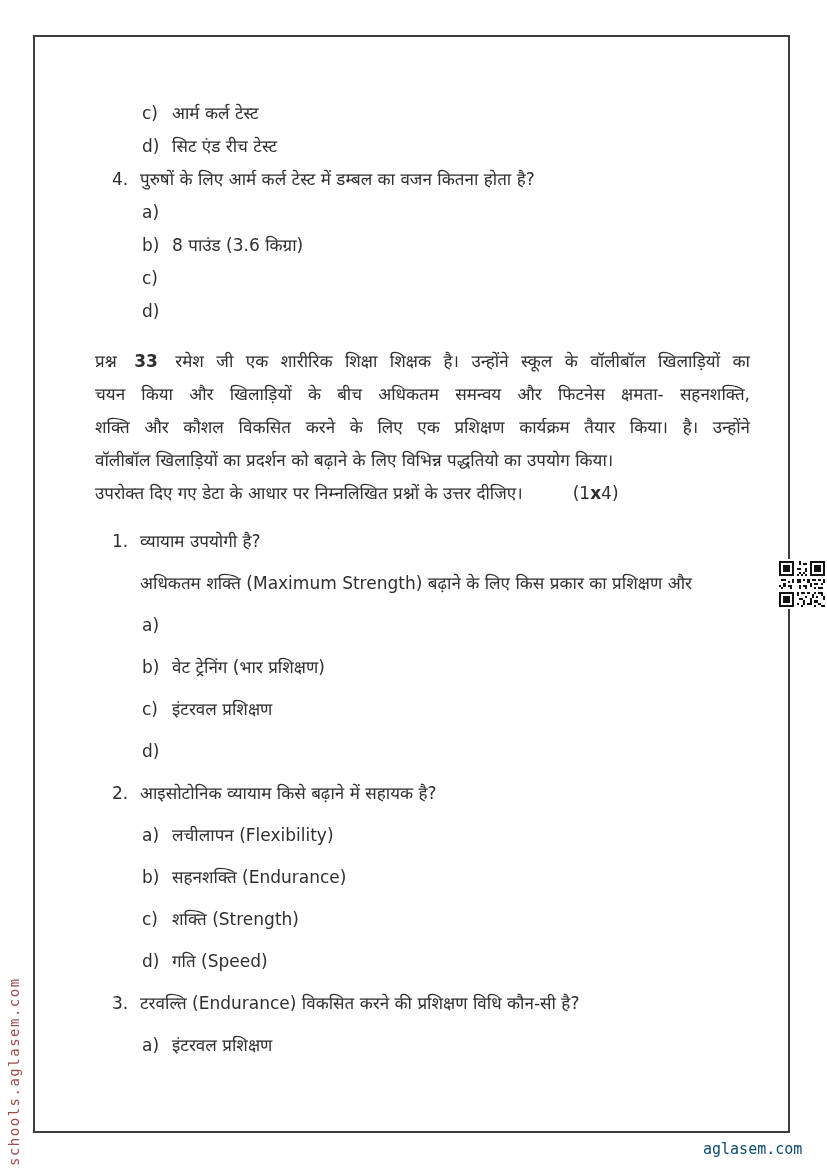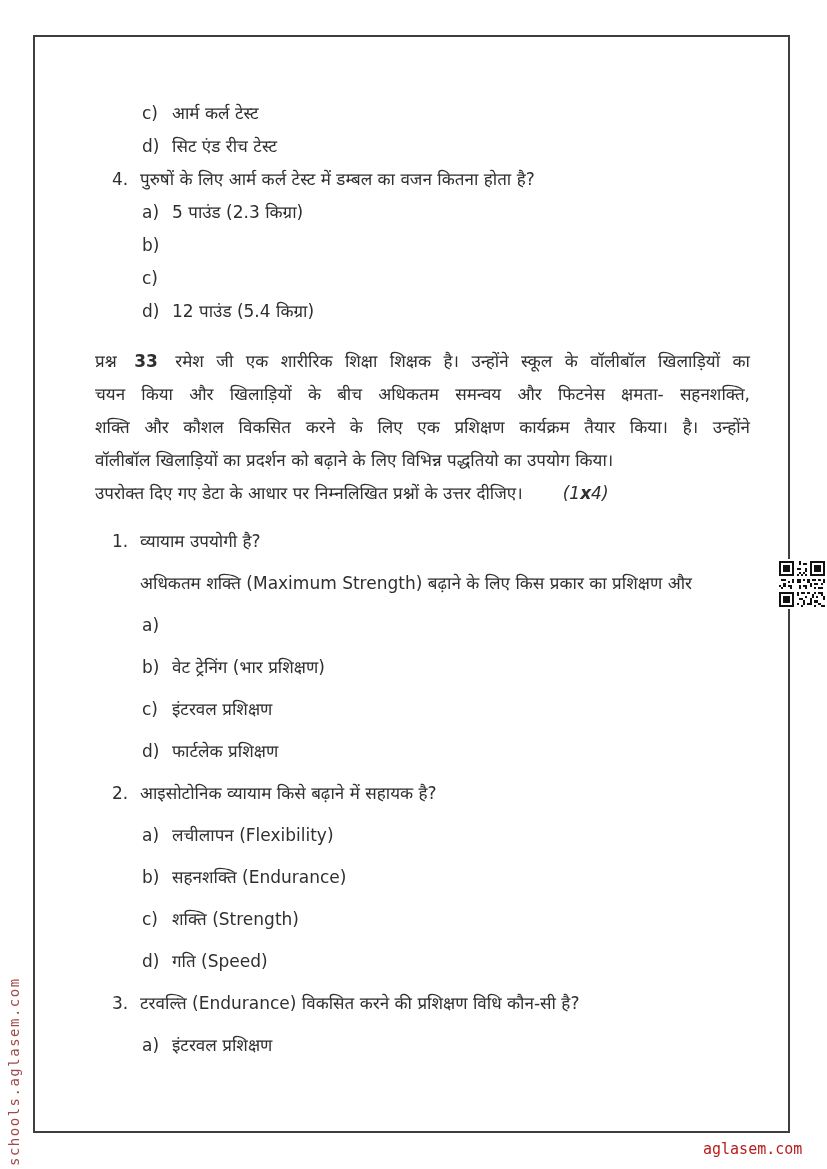--- a/index.html
+++ b/index.html
@@ -44,21 +44,21 @@
     left: 95px;
     top: 345px;
     width: 655px;
     font-size: 17px;
   }
   .pline { line-height: 33px; }
   .just { text-align: justify; text-align-last: justify; }
   .bold { font-weight: bold; }
   .qn33 { margin: 0 5px; }
   .l5 { display: flex; }
-  .marks { margin-left: 40px; white-space: nowrap; font-style: italic; }
+  .marks { margin-left: 50px; white-space: nowrap; }
 
   
   .subqs {
     position: absolute;
     left: 95px;
     top: 520px;
     width: 660px;
     font-size: 17px;
   }
   .subqs .row { line-height: 42px; }
@@ -76,21 +76,21 @@
     letter-spacing: 1.5px;
     color: #9f4c4c;
     white-space: nowrap;
   }
   .footer-brand {
     position: absolute;
     left: 703px;
     top: 1140px;
     font-family: "DejaVu Sans Mono", "Liberation Mono", monospace;
     font-size: 15px;
-    color: #b91c1c;
+    color: #0c4a6e;
     white-space: nowrap;
   }
   
   .qr-wrap {
     position: absolute;
     left: 777px;
     top: 559px;
     width: 50px;
     height: 50px;
     background: #ffffff;
@@ -113,31 +113,30 @@
   <div class="row opt-row">
     <span class="opt-lbl">d)</span>
     <span class="opt-txt">सिट एंड रीच टेस्ट</span>
   </div>
   <div class="row">
     <span class="q-num">4.</span>
     <span class="q-text">पुरुषों के लिए आर्म कर्ल टेस्ट में डम्बल का वजन कितना होता है?</span>
   </div>
   <div class="row opt-row">
     <span class="opt-lbl">a)</span>
-    <span class="opt-txt">5 पाउंड (2.3 किग्रा)</span>
   </div>
   <div class="row opt-row">
     <span class="opt-lbl">b)</span>
-  </div>
-  <div class="row opt-row">
-    <span class="opt-lbl">c)</span>
-  </div>
-  <div class="row opt-row">
-    <span class="opt-lbl">d)</span>
-    <span class="opt-txt">12 पाउंड (5.4 किग्रा)</span>
+    <span class="opt-txt">8 पाउंड (3.6 किग्रा)</span>
+  </div>
+  <div class="row opt-row">
+    <span class="opt-lbl">c)</span>
+  </div>
+  <div class="row opt-row">
+    <span class="opt-lbl">d)</span>
   </div>
 </section>
 
 <section class="para">
   <div class="pline just">
     <span>प्रश्न</span>
     <span class="bold qn33">33</span>
     <span>रमेश जी एक शारीरिक शिक्षा शिक्षक है। उन्होंने स्कूल के वॉलीबॉल खिलाड़ियों का</span>
   </div>
   <div class="pline just">चयन किया  और खिलाड़ियों के बीच अधिकतम समन्वय और फिटनेस क्षमता- सहनशक्ति,</div>
@@ -163,21 +162,20 @@
   <div class="row opt-row">
     <span class="opt-lbl">b)</span>
     <span class="opt-txt">वेट ट्रेनिंग (भार प्रशिक्षण)</span>
   </div>
   <div class="row opt-row">
     <span class="opt-lbl">c)</span>
     <span class="opt-txt">इंटरवल प्रशिक्षण</span>
   </div>
   <div class="row opt-row">
     <span class="opt-lbl">d)</span>
-    <span class="opt-txt">फार्टलेक प्रशिक्षण</span>
   </div>
 
   <div class="row">
     <span class="q-num">2.</span>
     <span class="q-text">
       <span class="qline">आइसोटोनिक व्यायाम किसे बढ़ाने में सहायक है?</span>
     </span>
   </div>
   <div class="row opt-row">
     <span class="opt-lbl">a)</span>

